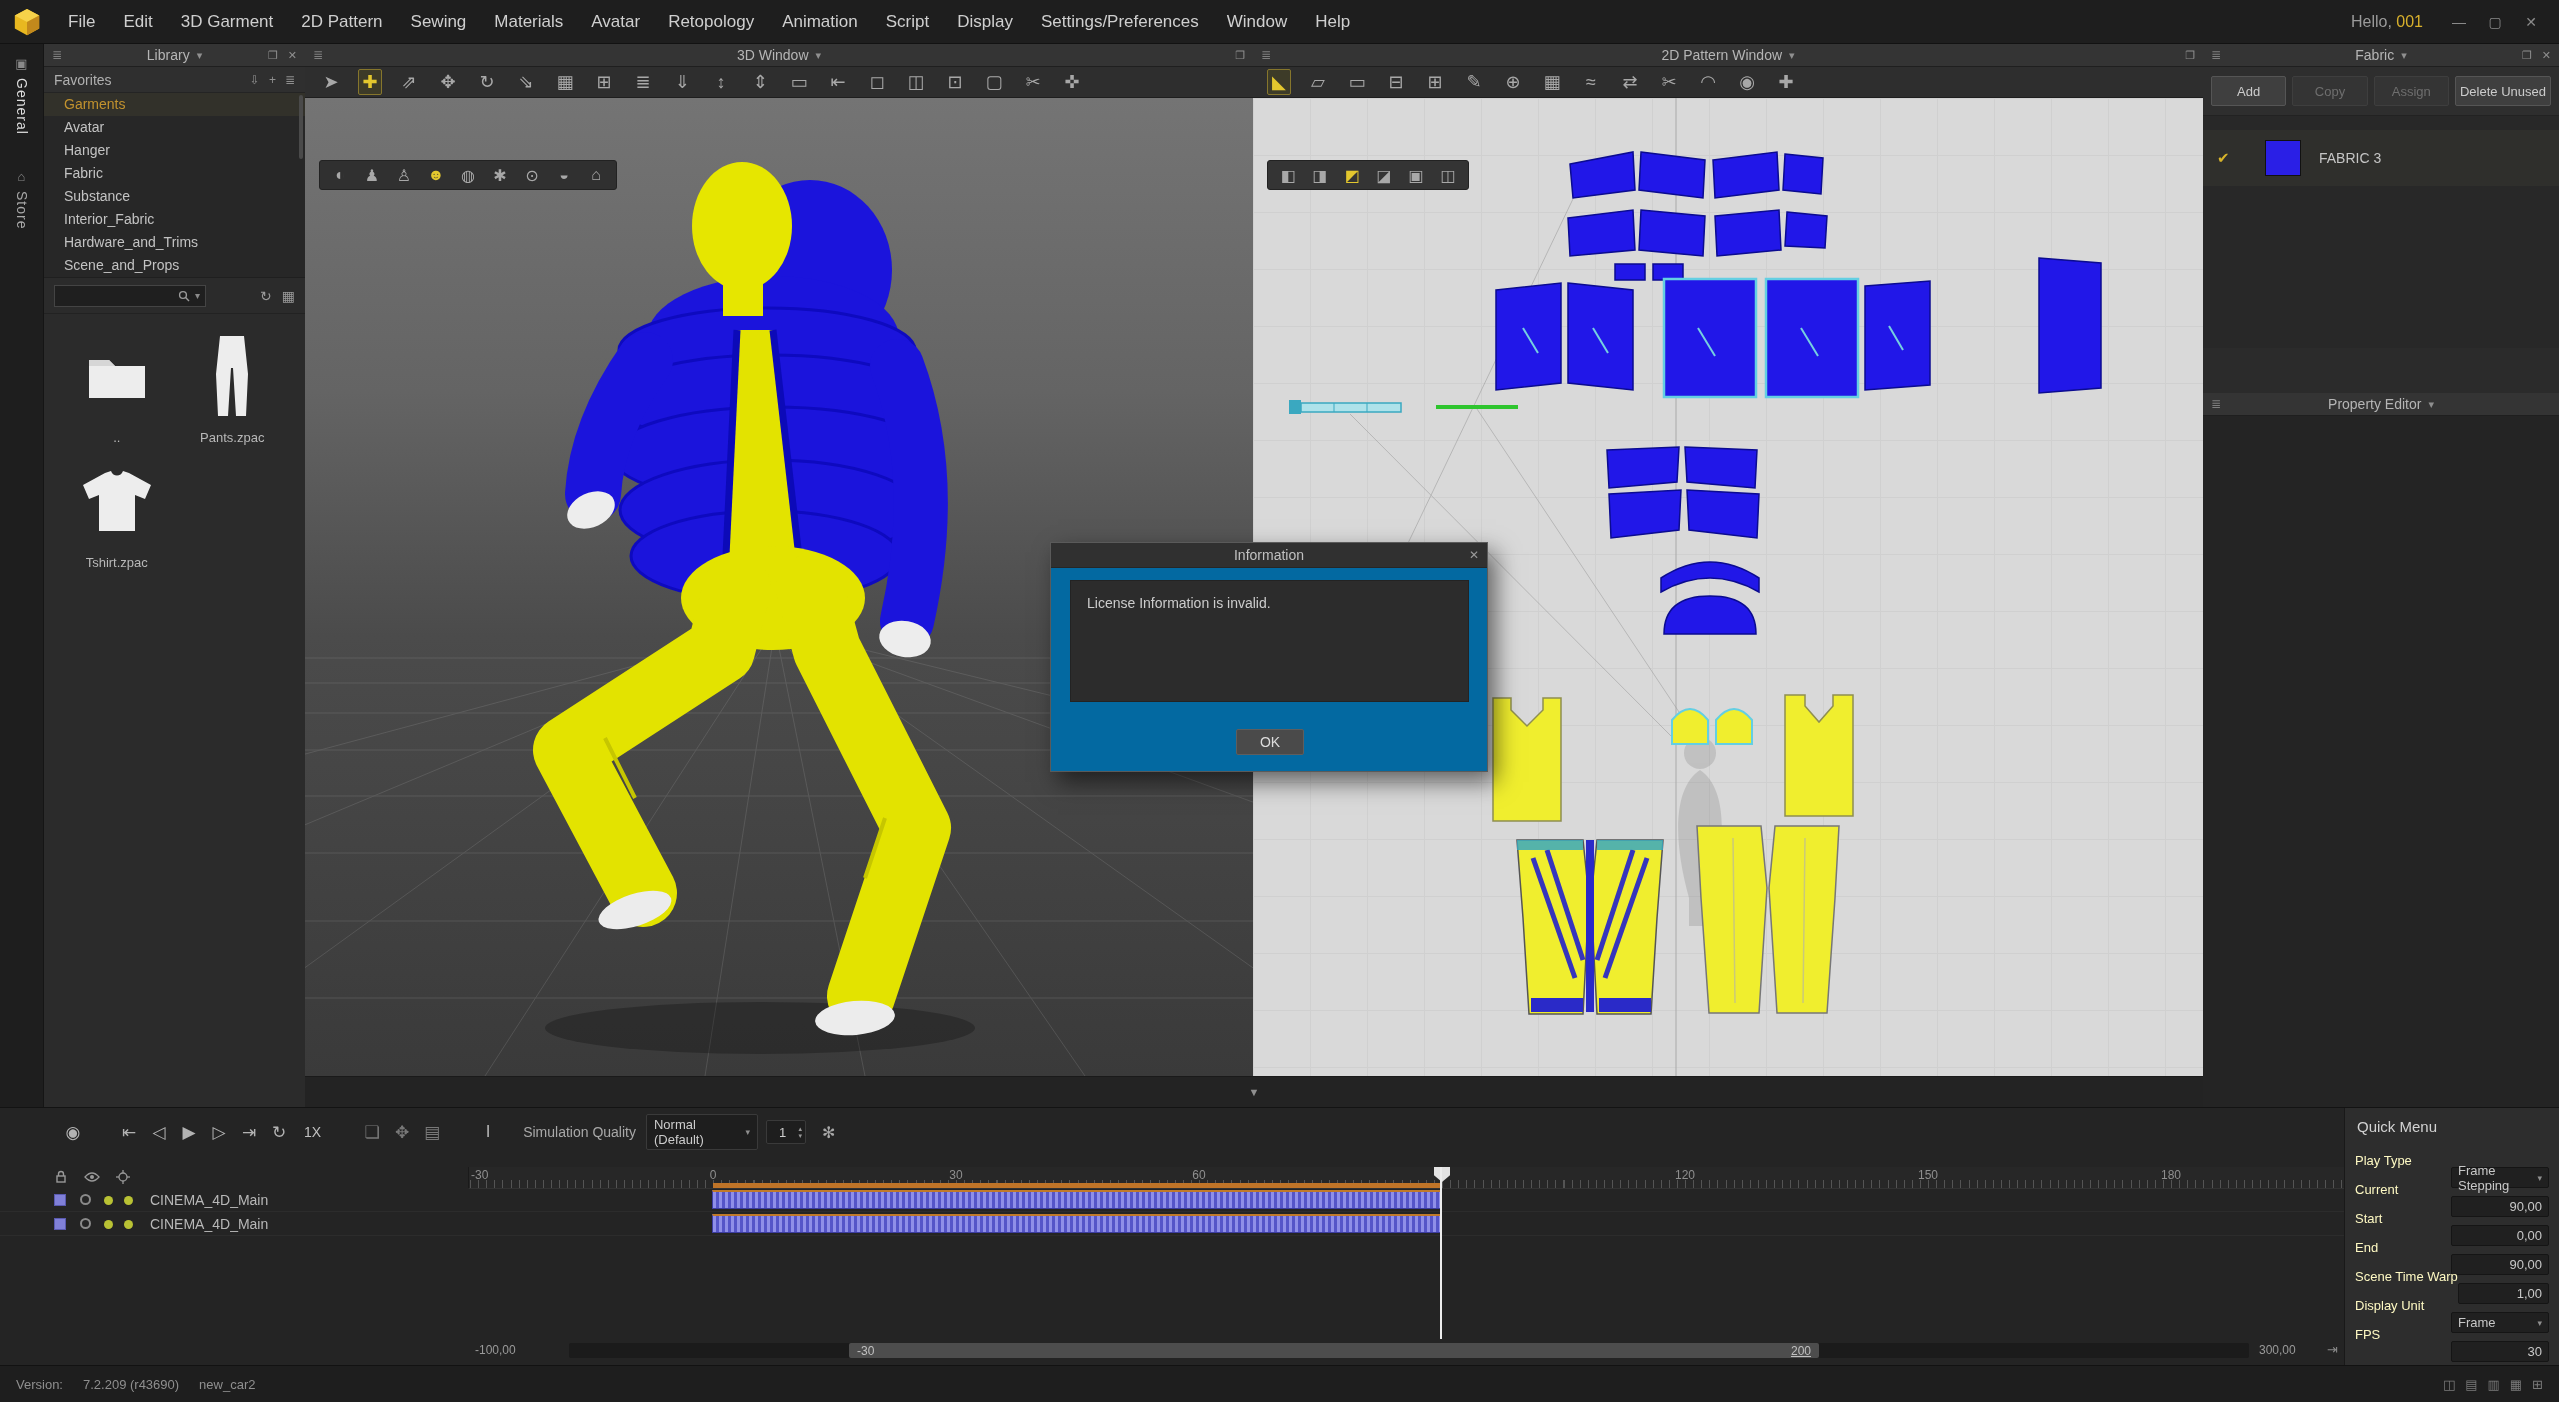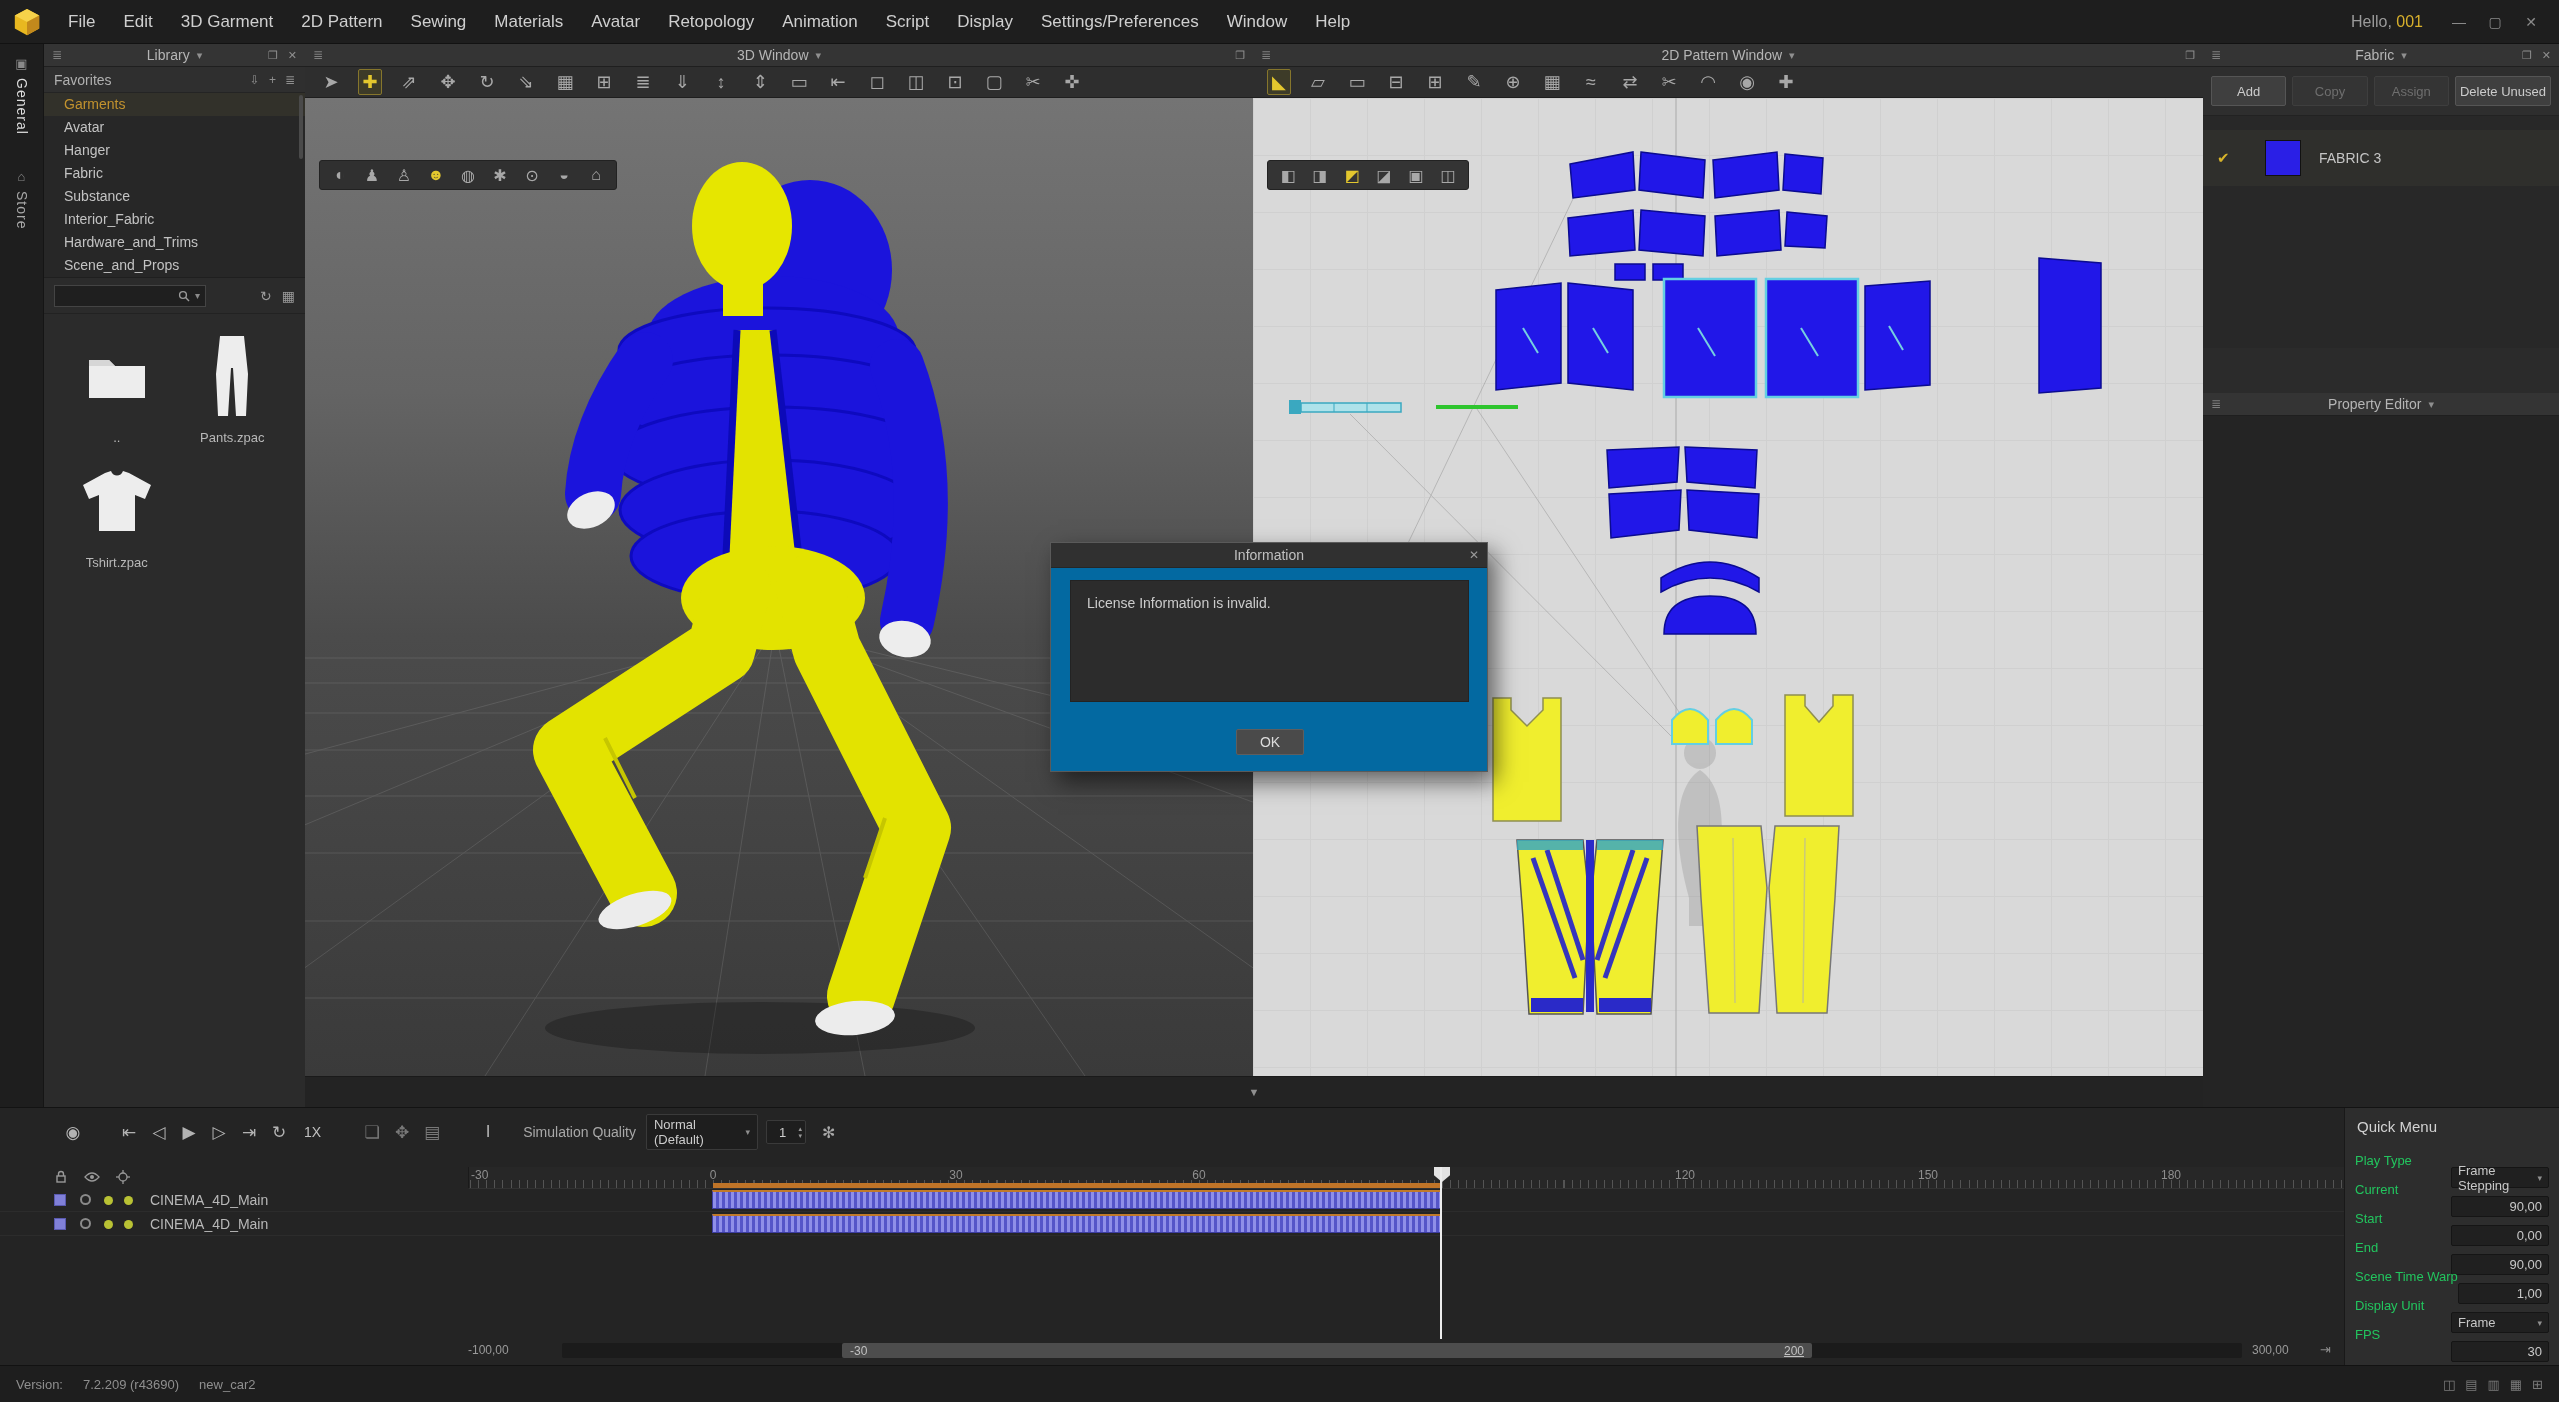--- a/index.html
+++ b/index.html
@@ -132,35 +132,35 @@
   .track-row{position:absolute;left:0;width:2344px;height:23px;border-bottom:1px solid #2c2c2c;}
   .track-row .chip{position:absolute;left:54px;top:5px;width:12px;height:12px;background:#8080d8;border:1px solid #5a5ab0;}
   .track-row .circ{position:absolute;left:80px;top:5px;width:11px;height:11px;border:2px solid #8a8a8a;border-radius:50%;}
   .track-row .dot{position:absolute;top:7px;width:9px;height:9px;background:#b9c234;border-radius:50%;}
   .track-row .d1{left:104px;} .track-row .d2{left:124px;}
   .track-row .tname{position:absolute;left:150px;top:3px;font-size:14px;color:#b8b8b8;}
   .clip{position:absolute;left:712px;top:1px;width:729px;height:19px;
         background:repeating-linear-gradient(90deg,#8f8fe8 0 3px,#5555c8 3px 6px);
         border:1px solid #3d3da0;border-top:2px solid #c07a2a;}
 
-  .tl-scroll{position:absolute;left:0;top:232px;width:2344px;height:21px;}
+  .tl-scroll{position:absolute;left:7px;top:232px;width:2344px;height:21px;}
   .scr-min{position:absolute;left:468px;top:3px;font-size:12px;color:#9a9a9a;}
   .scr-track{position:absolute;left:562px;top:3px;width:1680px;height:15px;background:#1b1b1b;border-radius:2px;}
   .scr-thumb{position:absolute;left:280px;width:970px;height:15px;background:#4d4d4d;border-radius:2px;}
   .scr-vs{position:absolute;left:8px;top:1px;font-size:12px;color:#c0c0c0;}
   .scr-ve{position:absolute;right:8px;top:1px;font-size:12px;color:#c0c0c0;text-decoration:underline;}
   .scr-max{position:absolute;left:2252px;top:3px;font-size:12px;color:#9a9a9a;}
   .scr-end{position:absolute;left:2320px;top:2px;font-size:13px;color:#8a8a8a;}
 
   
   .quickmenu{position:absolute;left:2344px;top:0;width:215px;height:258px;background:#2d2d2d;
              border-left:1px solid #191919;}
   .qm-title{font-size:15px;font-weight:normal;color:#d2d2d2;padding:10px 4px 12px 12px;}
   .qrow{display:flex;align-items:center;justify-content:space-between;height:26px;padding:0 10px;margin-bottom:3px;}
-  .qlabel{font-size:13px;color:#22c55e;white-space:nowrap;}
+  .qlabel{font-size:13px;color:#fef9c3;white-space:nowrap;}
   .qval{width:98px;height:21px;background:#202020;border:1px solid #151515;border-radius:2px;
         font-size:13px;color:#c8c8c8;display:flex;align-items:center;justify-content:flex-end;padding:0 6px;margin-top:35px;}
   .qval.select{justify-content:space-between;}
   .qcaret{font-size:9px;color:#8f8f8f;}
 
   
   .statusbar{position:absolute;left:0;top:1365px;width:2559px;height:37px;background:#1e1e1e;
              border-top:1px solid #121212;display:flex;align-items:center;padding:0 16px;}
   .sb-left{display:flex;gap:20px;font-size:13px;color:#8f8f8f;}
   .sb-right{margin-left:auto;display:flex;gap:10px;font-size:13px;color:#7a7a7a;}

